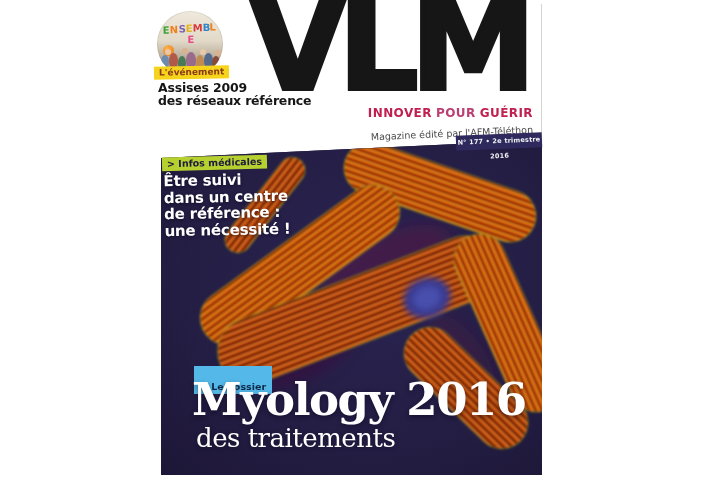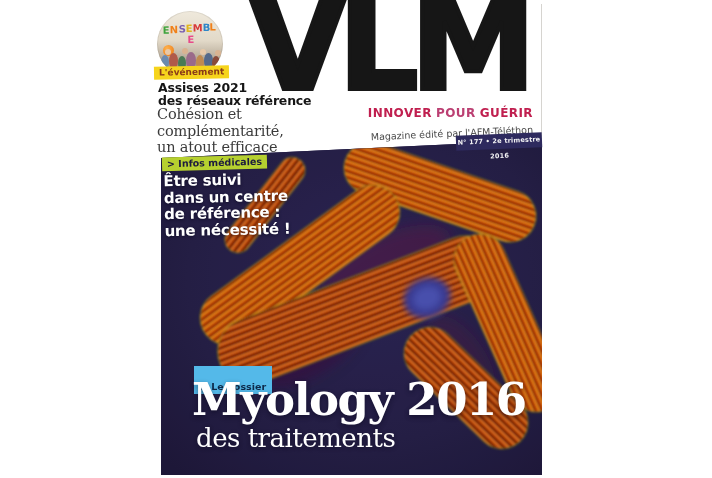--- a/index.html
+++ b/index.html
@@ -85,27 +85,22 @@
       <i style="left:55px;top:9px;width:8px;height:14px;background:#8a4a3a"></i>
       <i style="left:8px;top:2px;width:6px;height:6px;background:#e8c9a8"></i>
       <i style="left:25px;top:1px;width:6px;height:6px;background:#d9b391"></i>
       <i style="left:43px;top:2px;width:6px;height:6px;background:#e8c9a8"></i>
       <i style="left:58px;top:3px;width:6px;height:6px;background:#d9b391"></i>
     </div>
   </div>
 
   <div class="event-tag">L'événement</div>
   <div class="event-title">
-    <div>Assises 2021</div>
+    <div>Assises 2009</div>
     <div>des réseaux référence</div>
-  </div>
-  <div class="event-sub">
-    <div>Cohésion et</div>
-    <div>complémentarité,</div>
-    <div>un atout efficace</div>
   </div>
 
   <div class="logo">VLM</div>
   <div class="tagline">
     <span class="b">INNOVER</span>
     <span class="m">POUR</span>
     <span class="b">GUÉRIR</span>
   </div>
   <div class="publisher">Magazine édité par l'AFM-Téléthon</div>
   <div class="issue-badge">N° 177 • 2e trimestre 2016</div>

